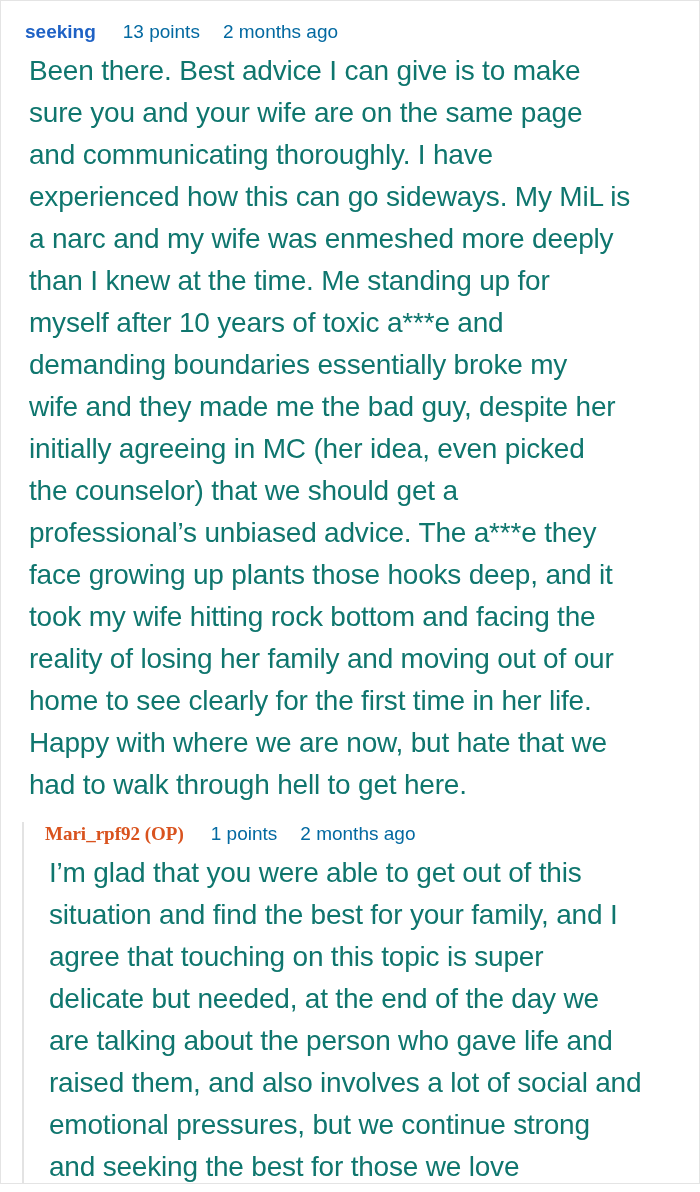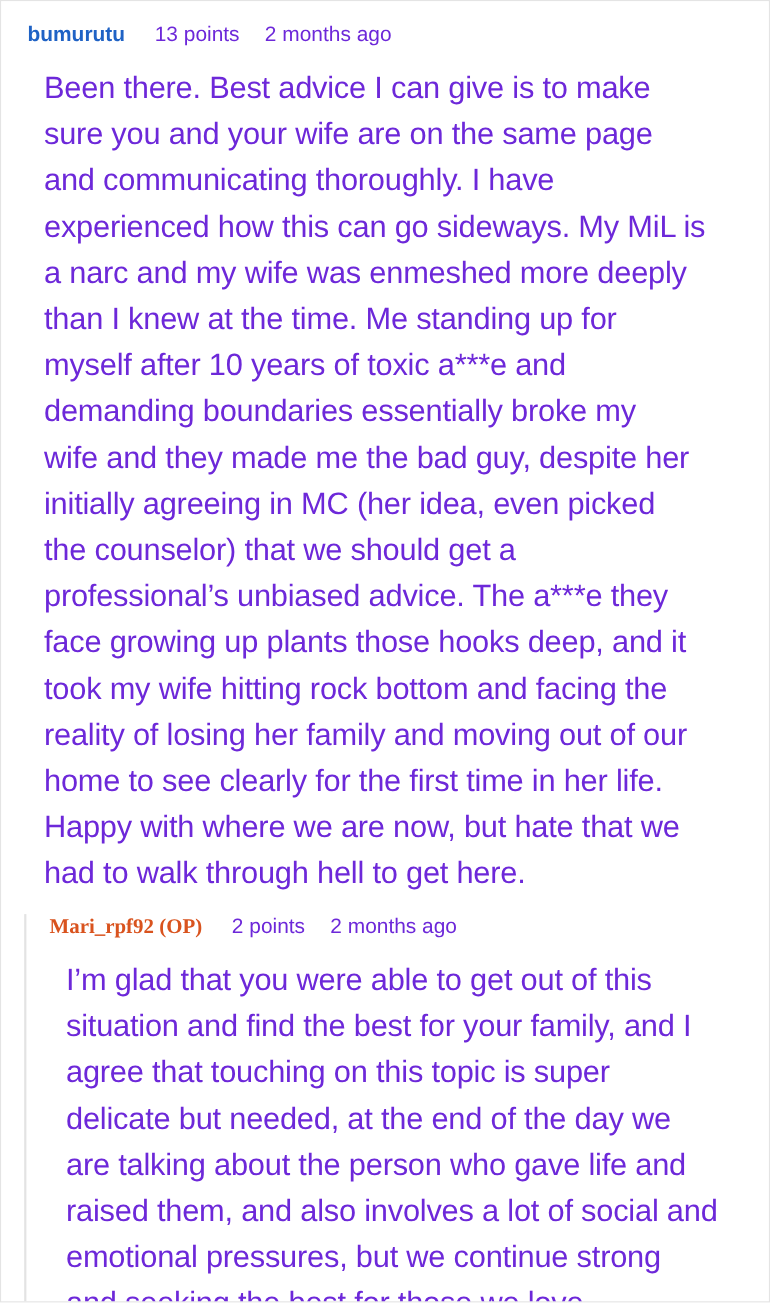--- a/index.html
+++ b/index.html
@@ -31,48 +31,48 @@
     text-decoration: none;
     color: #1f62c5;
     margin-right: 27px;
     cursor: pointer;
   }
   .reply .author-link {
     color: #d9531e;
     font-family: Liberation Serif, serif;
   }
   .meta {
-    color: #6d28d9;
+    color: #0369a1;
     margin-right: 23px;
   }
   .comment-body {
     font-size: 28px;
     line-height: 42px;
     letter-spacing: -0.2px;
-    color: #6d28d9;
+    color: #0f766e;
     white-space: pre-line;
-    margin: 15px;
+    margin: 4px;
   }
   .top-comment .comment-body {
     margin-bottom: 16px;
   }
   .reply {
     margin-left: -3px;
     border-left: 2px solid #e3e3e3;
     padding-left: 21px;
   }
 </style>
 </head>
 <body>
 
 <div class="card">
 
   <section class="top-comment">
     <header class="comment-header">
-      <a class="author-link">bumurutu</a><span class="meta">13 points</span><span class="meta">2 months ago</span>
+      <a class="author-link">seeking</a><span class="meta">13 points</span><span class="meta">2 months ago</span>
     </header>
     <p class="comment-body">Been there. Best advice I can give is to make
 sure you and your wife are on the same page
 and communicating thoroughly. I have
 experienced how this can go sideways. My MiL is
 a narc and my wife was enmeshed more deeply
 than I knew at the time. Me standing up for
 myself after 10 years of toxic a***e and
 demanding boundaries essentially broke my
 wife and they made me the bad guy, despite her
@@ -82,21 +82,21 @@
 face growing up plants those hooks deep, and it
 took my wife hitting rock bottom and facing the
 reality of losing her family and moving out of our
 home to see clearly for the first time in her life.
 Happy with where we are now, but hate that we
 had to walk through hell to get here.</p>
   </section>
 
   <section class="reply">
     <header class="comment-header">
-      <a class="author-link">Mari_rpf92 (OP)</a><span class="meta">2 points</span><span class="meta">2 months ago</span>
+      <a class="author-link">Mari_rpf92 (OP)</a><span class="meta">1 points</span><span class="meta">2 months ago</span>
     </header>
     <p class="comment-body">I’m glad that you were able to get out of this
 situation and find the best for your family, and I
 agree that touching on this topic is super
 delicate but needed, at the end of the day we
 are talking about the person who gave life and
 raised them, and also involves a lot of social and
 emotional pressures, but we continue strong
 and seeking the best for those we love</p>
   </section>

